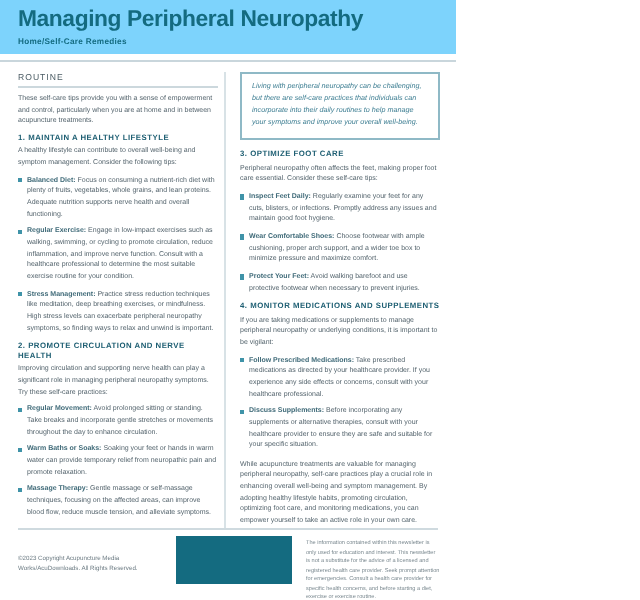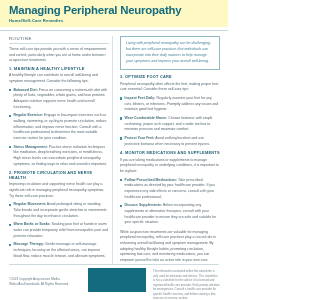--- a/index.html
+++ b/index.html
@@ -6,21 +6,21 @@
   body{
     width:228px;height:300px;overflow:hidden;
     background:#ffffff;
     font-family:"Liberation Sans",sans-serif;
     color:#3d4a52;
     -webkit-font-smoothing:antialiased;
   }
   .page{position:relative;width:228px;height:300px;box-sizing:border-box;}
 
   
-  .header{padding:5px 9px 4px 9px;background:#fef9c3;}
+  .header{padding:5px 9px 4px 9px;background:#7dd3fc;}
   .title{
     font-size:11.4px;font-weight:bold;letter-spacing:-0.2px;
     color:#146b80;line-height:1.05;margin:0;
   }
   .subtitle{
     font-size:4.1px;font-weight:bold;letter-spacing:0.15px;
     color:#146b80;margin:1.5px 0 0 0;
   }
   .header-rule{height:1px;background:#c9d6dc;margin:3px 0 0 0;}
 

